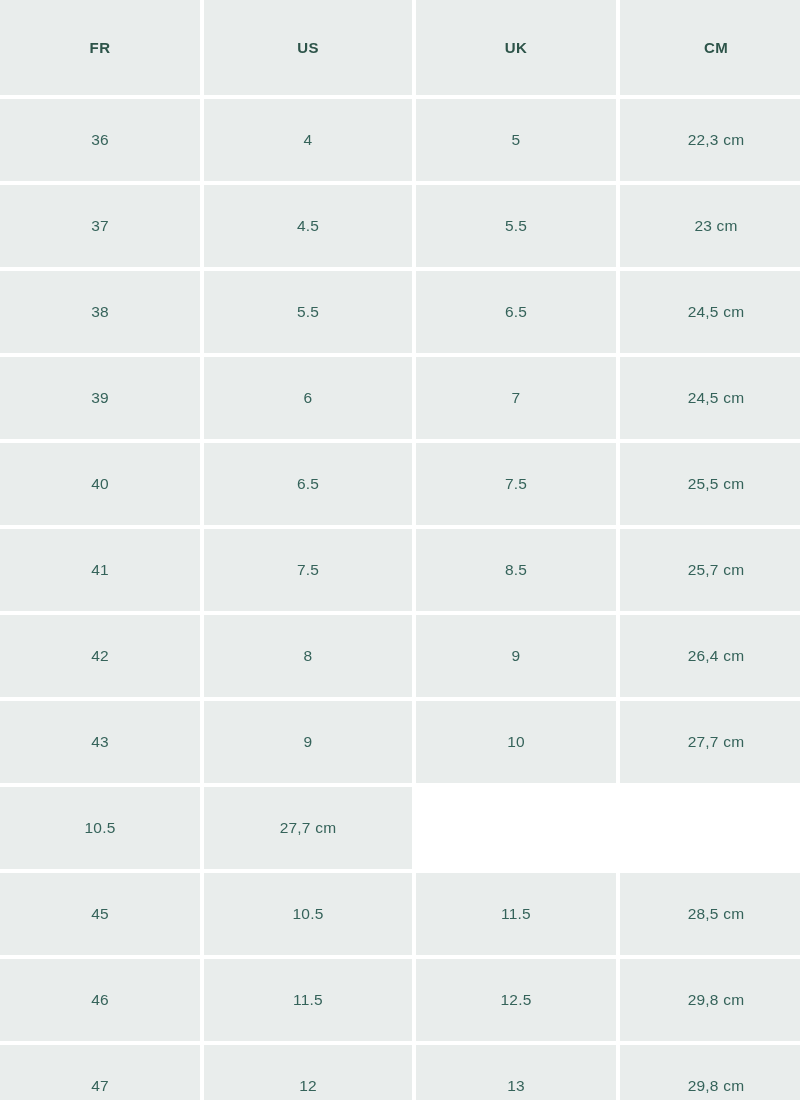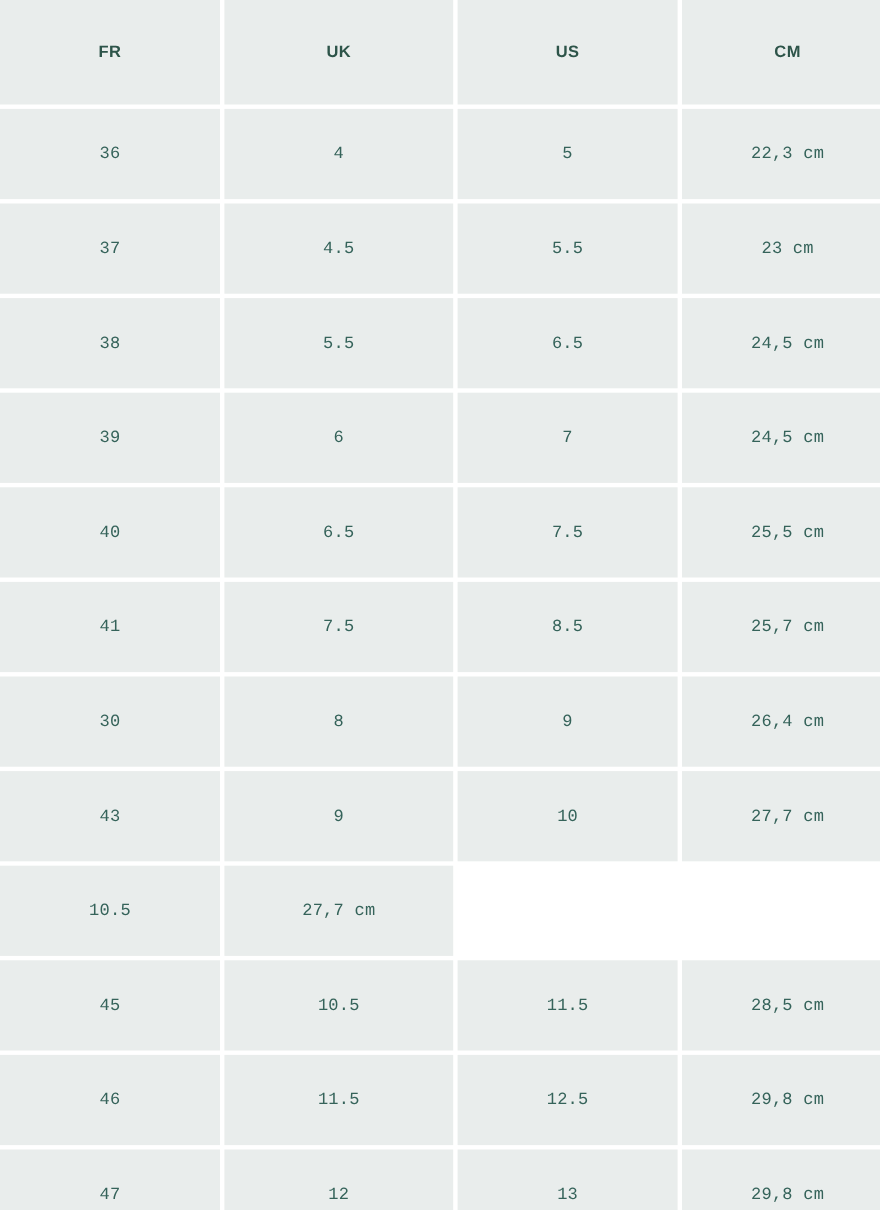--- a/index.html
+++ b/index.html
@@ -22,21 +22,21 @@
   }
 
   .chart-row {
     display: grid;
     grid-template-columns: 200px 208px 200px 192px;
     gap: 4px;
     width: 800px;
   }
 
   .chart-row.header-row { height: 95px; }
-  .chart-row.data-row   { height: 82px; font-family: Liberation Mono, monospace; }
+  .chart-row.data-row   { height: 82px; }
 
   .cell {
     background: #e9edec;
     display: flex;
     align-items: center;
     justify-content: center;
     text-align: center;
     line-height: 1.2;
     white-space: nowrap;
   }
@@ -54,22 +54,22 @@
     font-size: 15.5px;
     letter-spacing: 0.2px;
   }
 </style>
 </head>
 <body>
 
 <div id="size-chart-table">
     <div class="chart-row header-row">
       <div class="cell header-cell">FR</div>
+      <div class="cell header-cell">US</div>
       <div class="cell header-cell">UK</div>
-      <div class="cell header-cell">US</div>
       <div class="cell header-cell">CM</div>
     </div>
     <div class="chart-row data-row">
       <div class="cell data-cell">36</div>
       <div class="cell data-cell">4</div>
       <div class="cell data-cell">5</div>
       <div class="cell data-cell">22,3 cm</div>
     </div>
     <div class="chart-row data-row">
       <div class="cell data-cell">37</div>
@@ -95,21 +95,21 @@
       <div class="cell data-cell">7.5</div>
       <div class="cell data-cell">25,5 cm</div>
     </div>
     <div class="chart-row data-row">
       <div class="cell data-cell">41</div>
       <div class="cell data-cell">7.5</div>
       <div class="cell data-cell">8.5</div>
       <div class="cell data-cell">25,7 cm</div>
     </div>
     <div class="chart-row data-row">
-      <div class="cell data-cell">30</div>
+      <div class="cell data-cell">42</div>
       <div class="cell data-cell">8</div>
       <div class="cell data-cell">9</div>
       <div class="cell data-cell">26,4 cm</div>
     </div>
     <div class="chart-row data-row">
       <div class="cell data-cell">43</div>
       <div class="cell data-cell">9</div>
       <div class="cell data-cell">10</div>
       <div class="cell data-cell">27,7 cm</div>
     </div>

